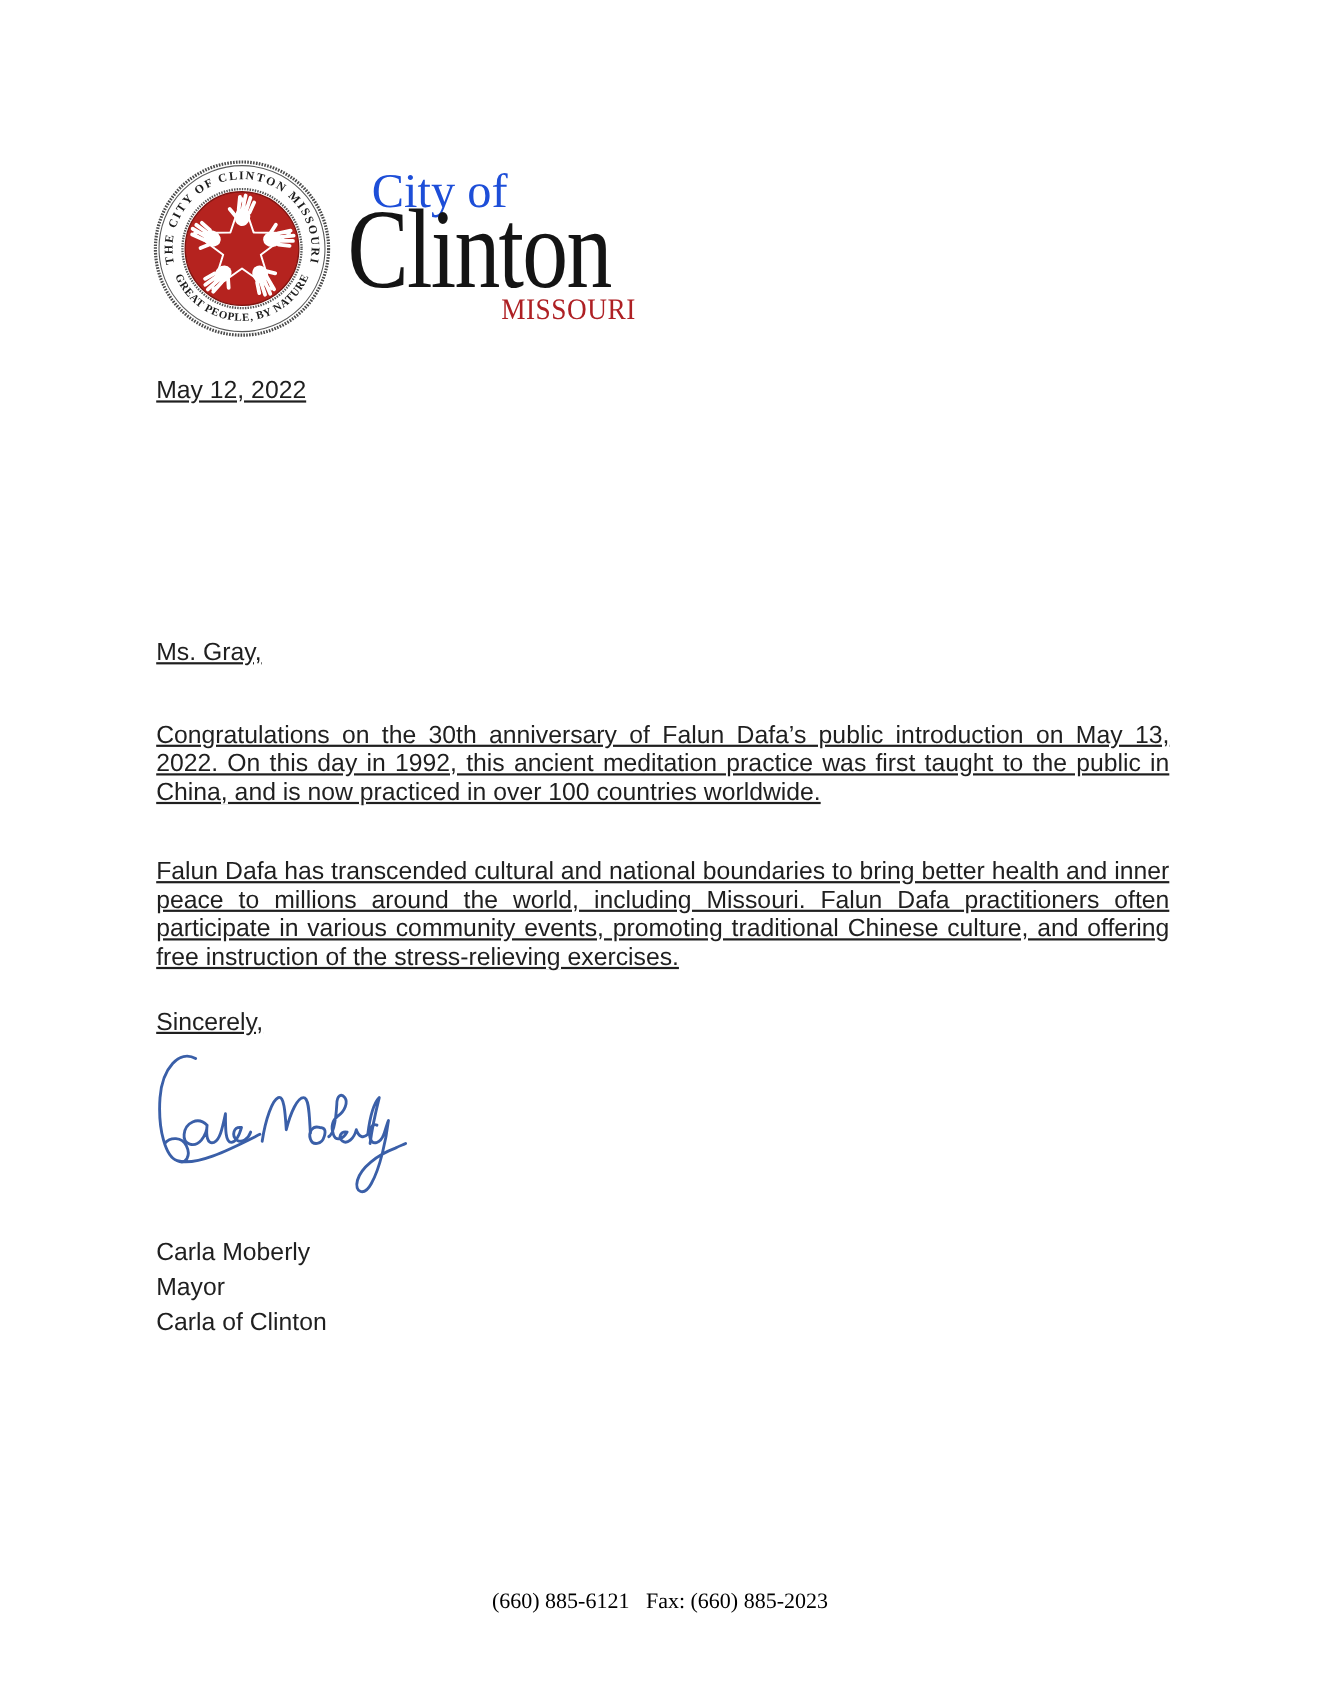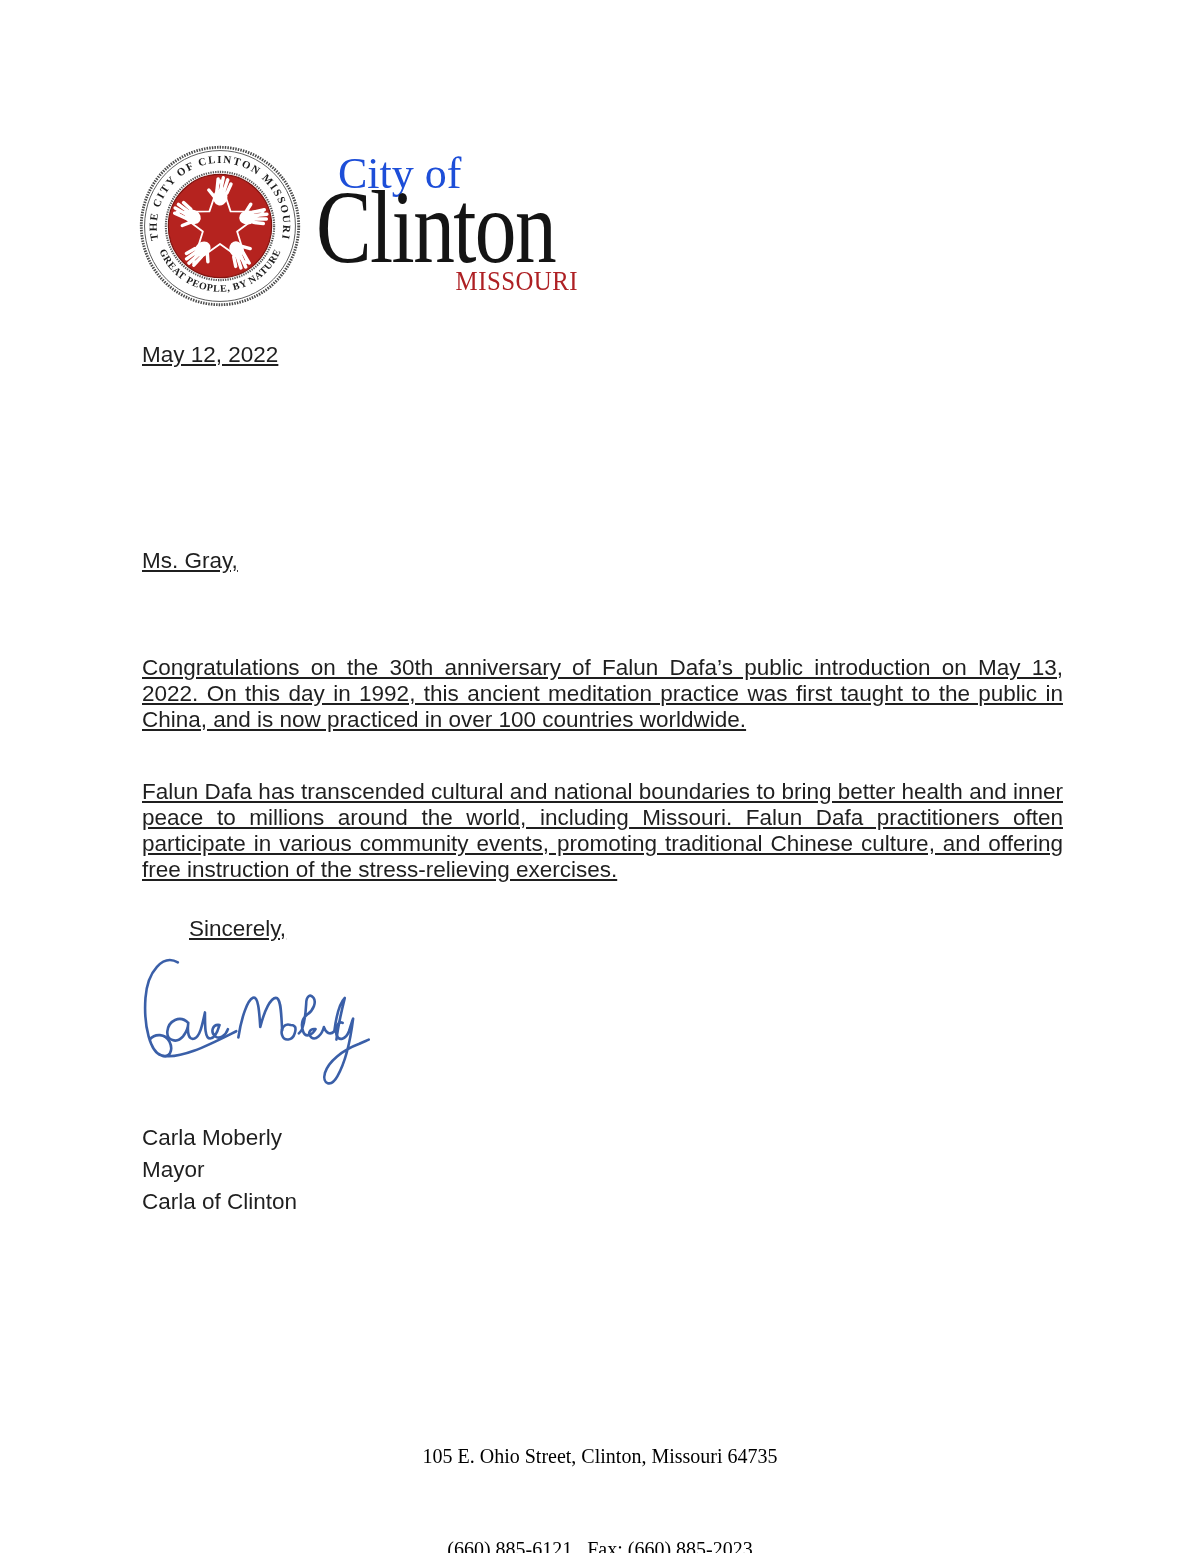--- a/index.html
+++ b/index.html
@@ -67,24 +67,24 @@
   .textline, .para {
     position: absolute;
     left: 142px;
     width: 921px;
     font-size: 22.5px;
     line-height: 26px;
     text-decoration: underline;
   }
   .para { text-align: justify; }
   .date-line       { top: 342px; }
-  .salutation-line { top: 548px; }
+  .salutation-line { top: 580px; }
   .para-1          { top: 632px; }
   .para-2          { top: 756px; }
-  .closing-line    { top: 916px; margin-left: 47px; }
+  .closing-line    { top: 916px; }
 
   .signature-svg {
     position: absolute;
     left: 134px;
     top: 954px;
     width: 240px;
     height: 141px;
   }
   .signer-block {
     position: absolute;
@@ -182,18 +182,17 @@
     </svg>
 
     <div class="signer-block">
       <div>Carla Moberly</div>
       <div>Mayor</div>
       <div>Carla of Clinton</div>
     </div>
   </main>
 
   <footer class="page-footer">
-    <div>105 E. Ohio Street, Clinton, Missouri 64735</div>
     <div>(660) 885-6121   Fax: (660) 885-2023</div>
     
   </footer>
 
 </div>
 
 </body></html>

